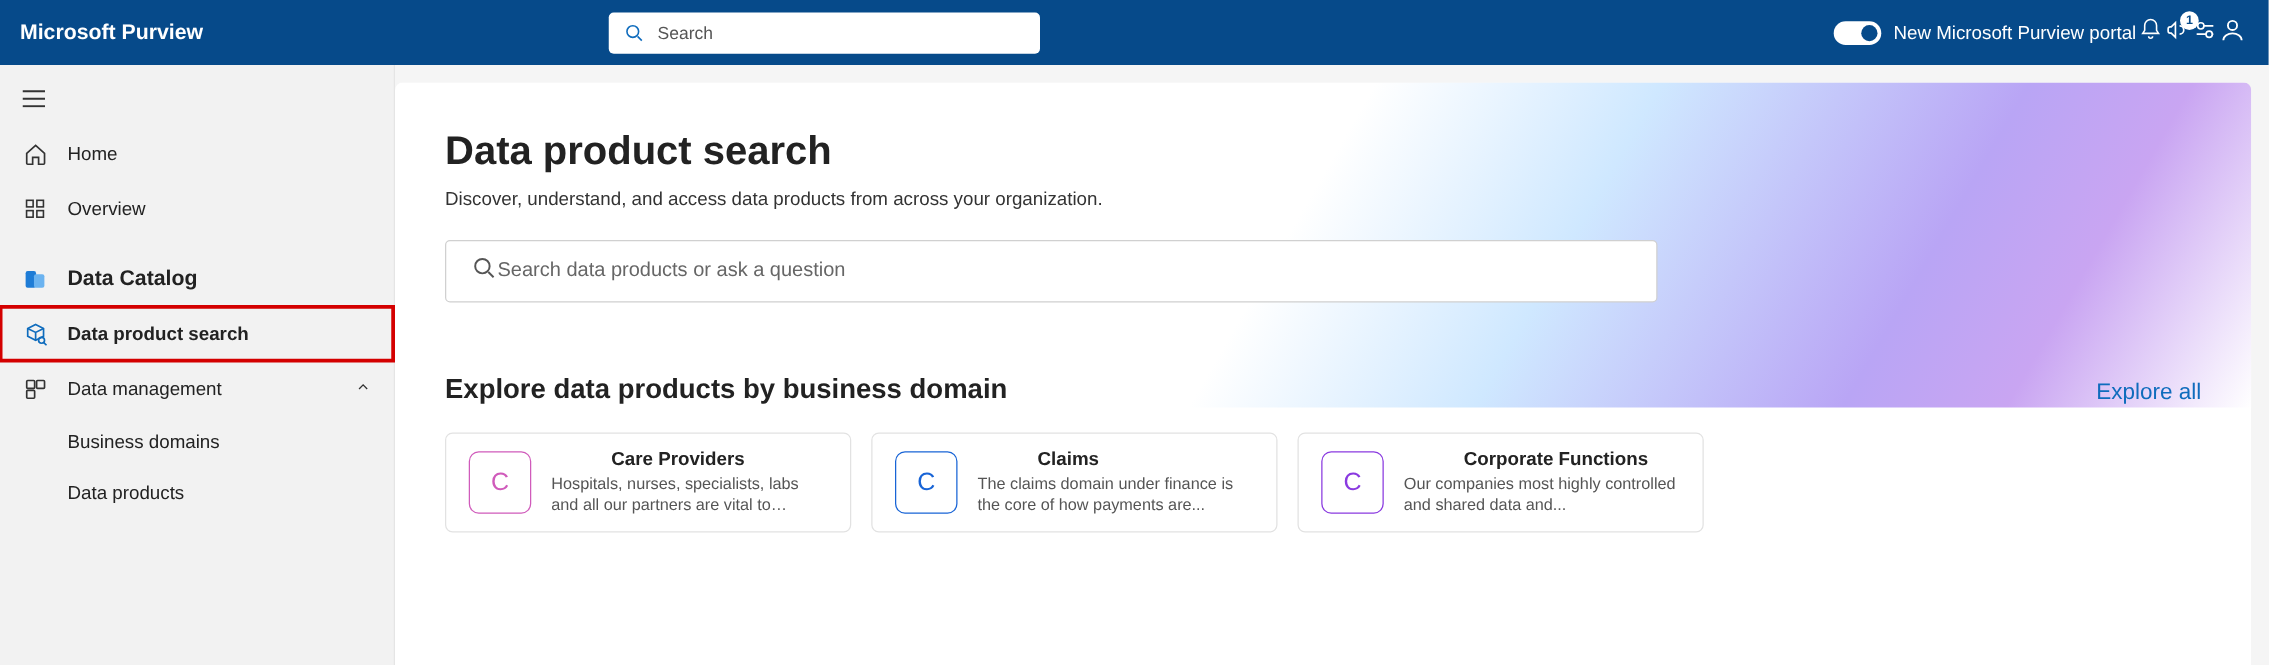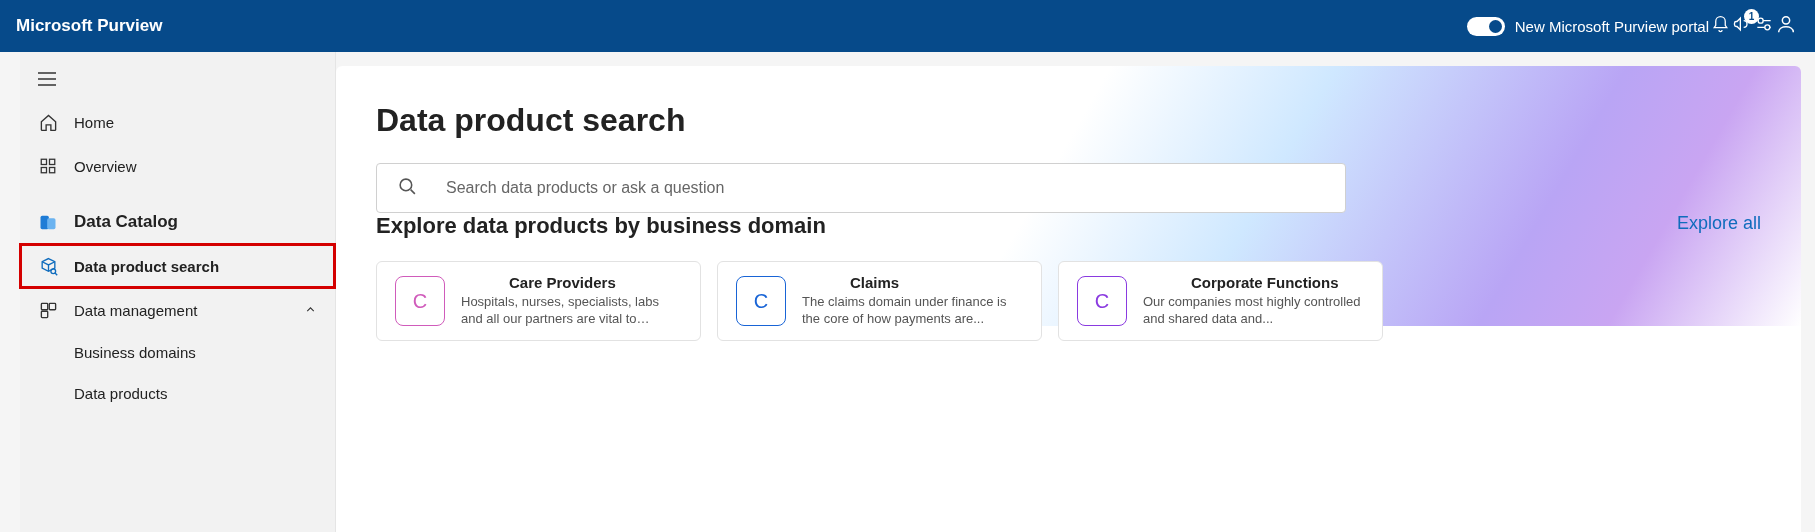--- a/index.html
+++ b/index.html
@@ -52,21 +52,21 @@
   .header-icon-btn { width: 22px; height: 22px; display: flex; align-items: center; justify-content: center; cursor: pointer; position: relative; }
   .mega-badge {
     position: absolute; top: -6px; right: -6px;
     width: 15px; height: 15px; border-radius: 50%;
     background: #fff; color: #064a8a;
     font-size: 10px; font-weight: 600;
     display: flex; align-items: center; justify-content: center;
   }
 
   
-  .body { display: flex; height: calc(532px - 52px); padding-left: 20px; }
+  .body { display: flex; height: calc(532px - 52px); }
   .sidebar {
     width: 316px;
     background: #f2f2f2;
     padding-top: 10px;
     border-right: 1px solid #e5e5e5;
   }
   .hamburger { padding: 10px 18px; cursor: pointer; }
   .nav-item {
     display: flex; align-items: center; gap: 16px;
     padding: 12px 18px;
@@ -103,25 +103,25 @@
     margin-top: 24px;
     width: 970px;
     height: 50px;
     background: #fff;
     border: 1px solid #d0d0d0;
     border-radius: 4px;
     display: flex; align-items: center;
     padding: 0 20px;
   }
   .big-search input {
-    border: none; outline: none; flex: 1; font-size: 16px; color: #404040; background: transparent; margin-left: 28px;
+    border: none; outline: none; flex: 1; font-size: 16px; color: #404040; background: transparent; margin-left: 0;
   }
   .big-search input::placeholder { color: #666; }
 
-  .explore-row { display: flex; align-items: flex-start; justify-content: space-between; }
+  .explore-row { display: flex; align-items: flex-end; justify-content: space-between; margin-top: 56px; }
   .explore-title { font-size: 22px; font-weight: 600; color: #222; }
   .explore-all { color: #0f6cbd; font-size: 18px; cursor: pointer; }
 
   .cards { display: flex; gap: 16px; margin-top: 22px; }
   .card {
     width: 325px; height: 80px;
     border: 1px solid #e2e2e2; border-radius: 6px;
     background: #fff;
     display: flex; align-items: center; gap: 16px;
     padding: 12px 18px;
@@ -137,20 +137,29 @@
   .card-body { flex: 1; }
   .card-title { font-size: 15px; font-weight: 600; color: #222; margin-left: 48px; }
   .card-desc { font-size: 13px; color: #555; margin-top: 3px; line-height: 1.3; display: -webkit-box; -webkit-line-clamp: 2; -webkit-box-orient: vertical; overflow: hidden; }
 </style>
 </head>
 <body>
 
 <div class="header">
   <div class="brand">Microsoft Purview</div>
   <div class="header-spacer"></div>
+  <div class="search-box">
+    <span class="search-icon-h">
+      <svg viewBox="0 0 20 20" fill="none" stroke="#0f6cbd" stroke-width="1.5">
+          <circle cx="8.5" cy="8.5" r="5.5"></circle>
+          <line x1="13" y1="13" x2="17" y2="17"></line>
+        </svg>
+    </span>
+    <input type="text" placeholder="Search" style="">
+  </div>
   <div class="header-spacer"></div>
   <div class="header-right">
     <div class="toggle-group">
       <div class="toggle">
         <div class="toggle-knob"></div>
       </div>
       <span class="toggle-label">New Microsoft Purview portal</span>
     </div>
     <div class="header-icon-btn">
       <span>
@@ -265,20 +274,21 @@
     <div class="nav-item nav-sub">
       <span>Business domains</span>
     </div>
     <div class="nav-item nav-sub">
       <span>Data products</span>
     </div>
   </div>
 
   <div class="main">
     <h1 class="page-title">Data product search</h1>
+    <p class="page-sub">Discover, understand, and access data products from across your organization.</p>
 
     <div class="big-search">
       <span>
         <svg width="21" height="21" viewBox="0 0 20 20" fill="none" stroke="#555" stroke-width="1.5">
             <circle cx="8.5" cy="8.5" r="5.5"></circle>
             <line x1="13" y1="13" x2="17" y2="17"></line>
           </svg>
       </span>
       <input type="text" placeholder="Search data products or ask a question" style="">
     </div>

